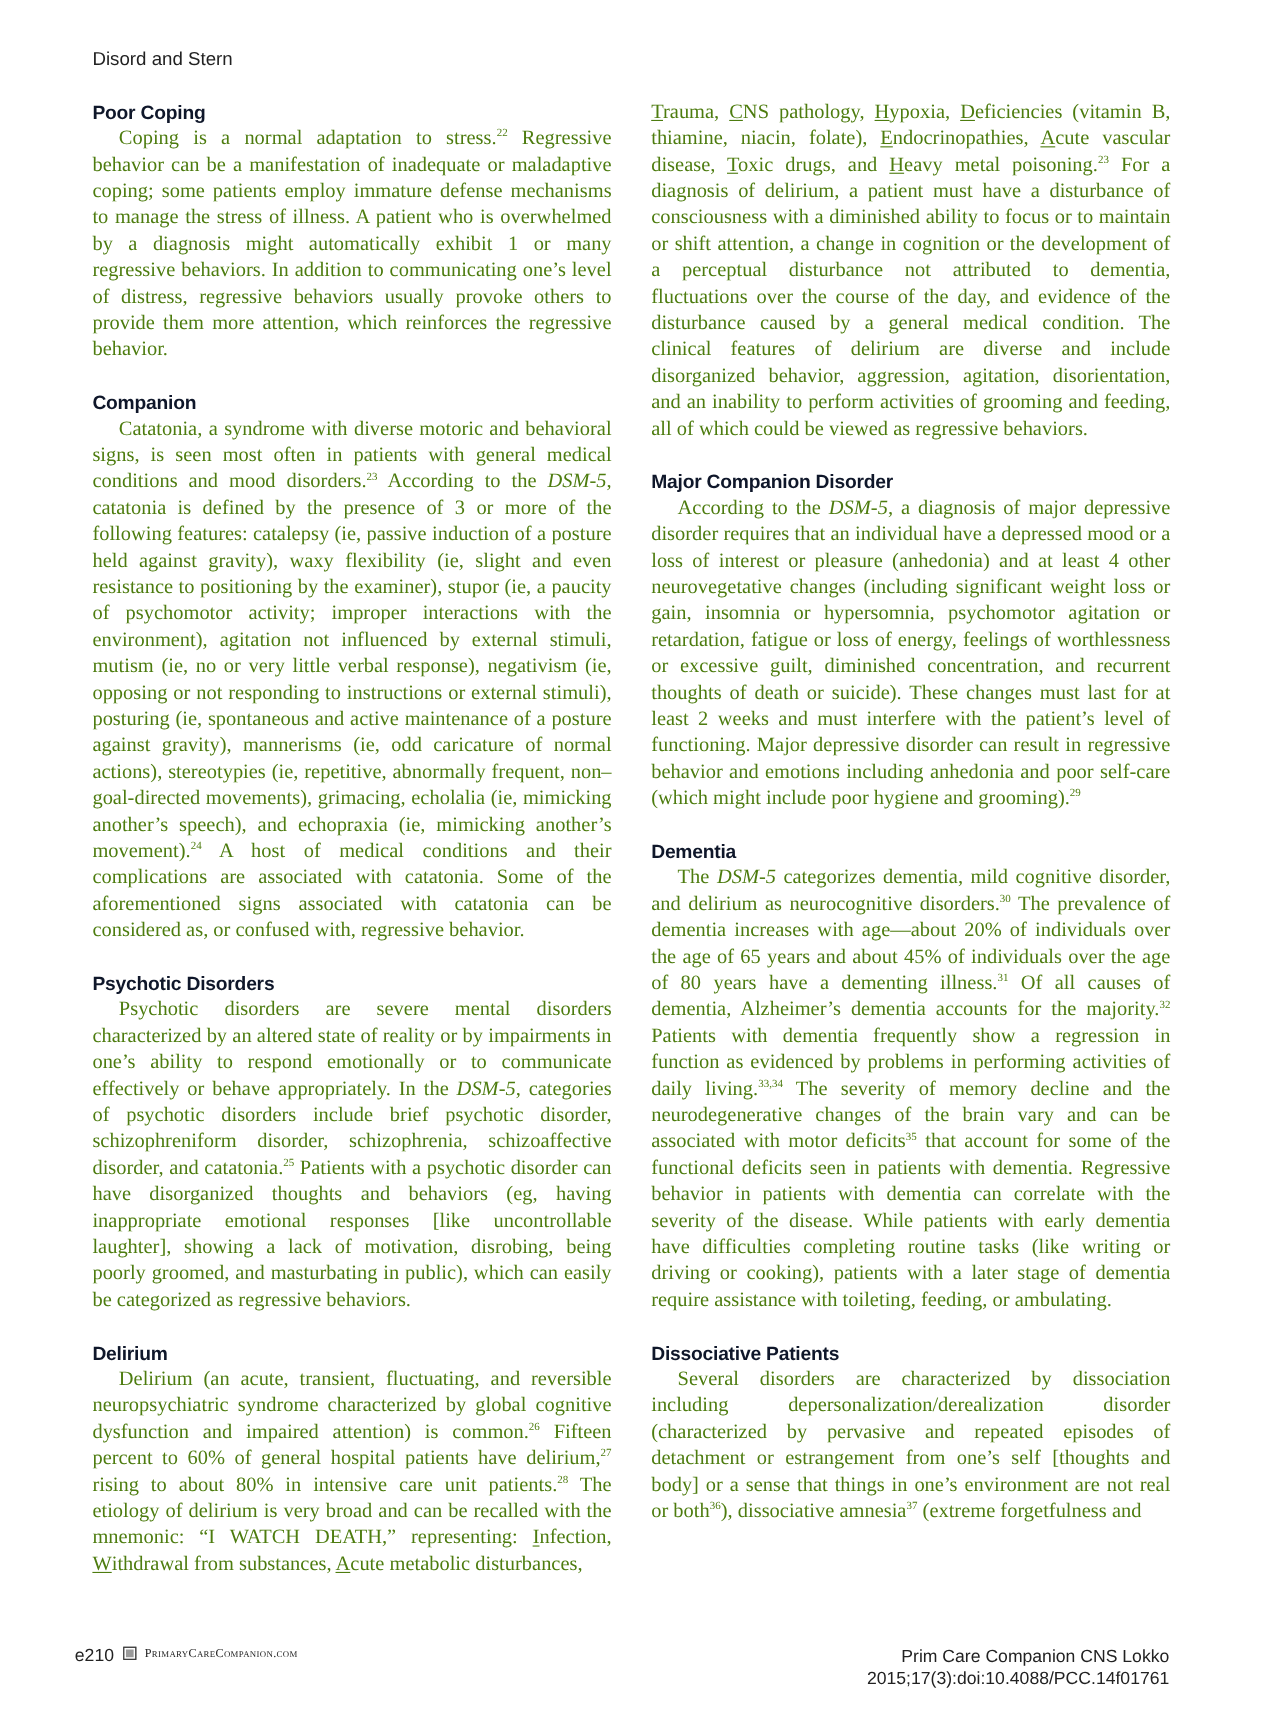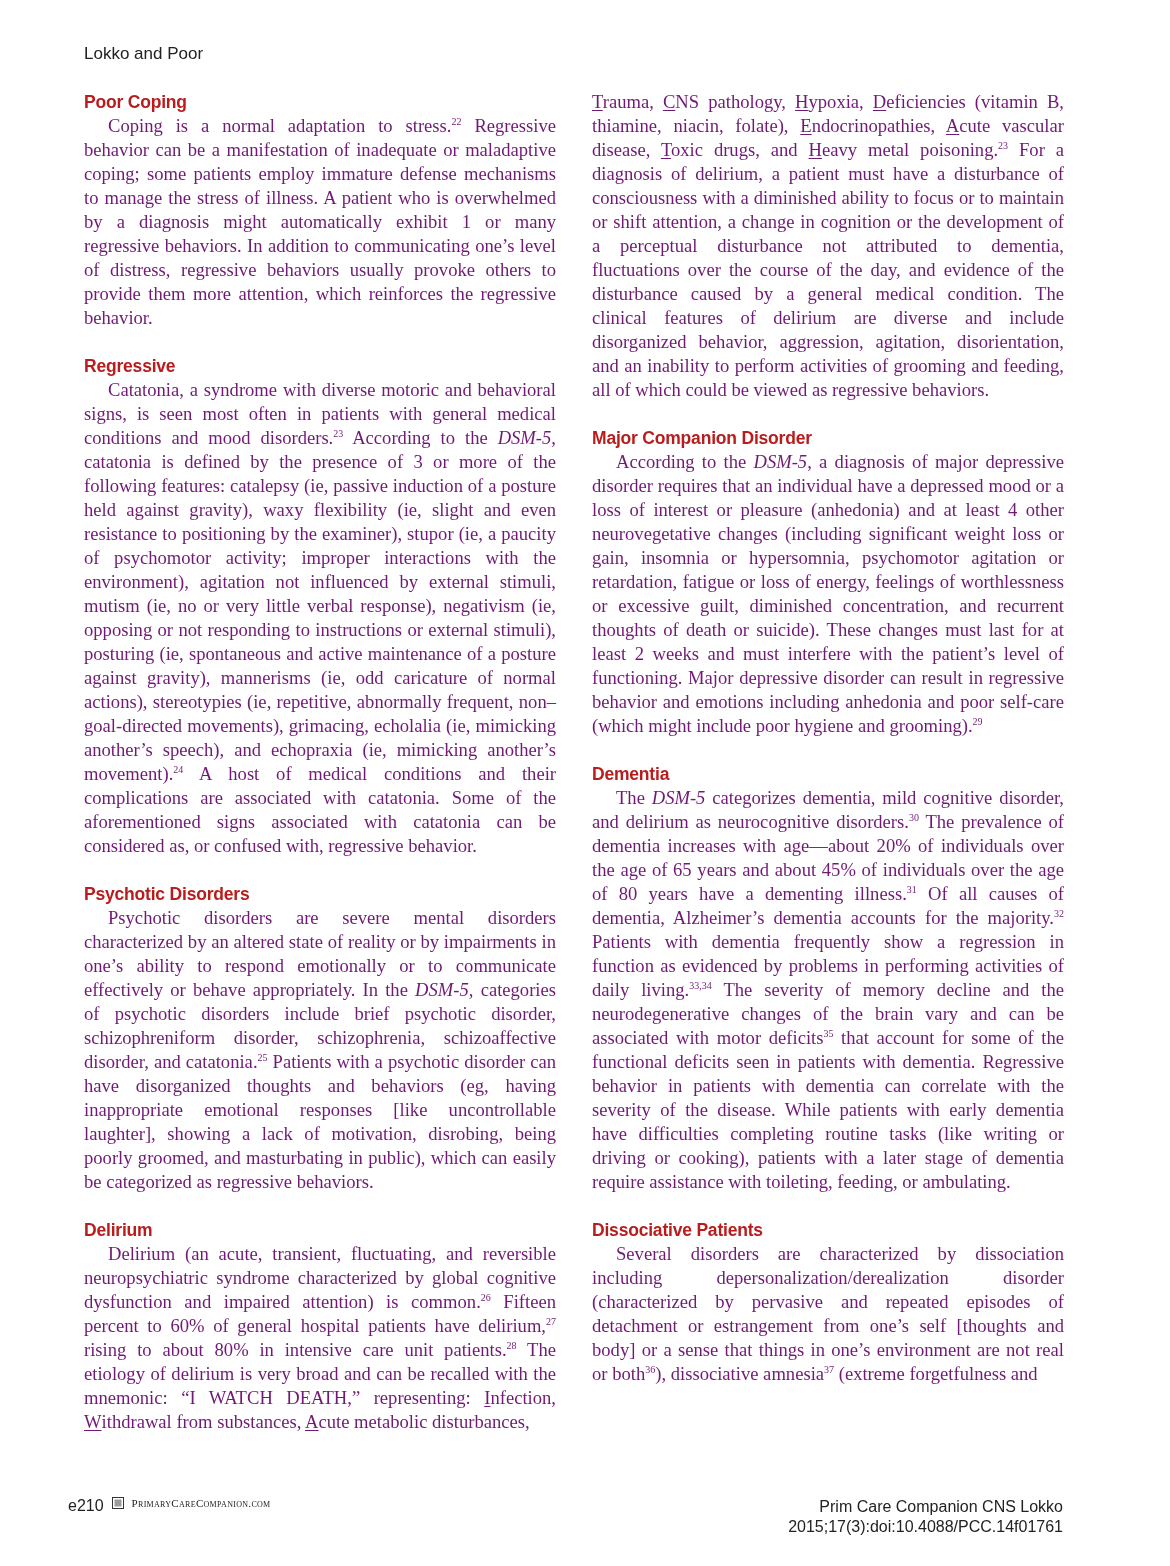--- a/index.html
+++ b/index.html
@@ -9,26 +9,26 @@
     font-family: "Liberation Sans", sans-serif; font-size: 17px; color: #222;
   }
   .column {
     position: absolute; top: 90px; width: 472px;
   }
   .col-left { left: 84px; }
   .col-right { left: 592px; }
   .section { margin-bottom: 24px; }
   .section h2 {
     font-family: "Liberation Sans", sans-serif; font-weight: bold;
-    font-size: 17.5px; color: #b91c1c; margin: 0 0 0 0; line-height: 24px;
+    font-size: 17.5px; color: #0f172a; margin: 0 0 0 0; line-height: 24px;
     letter-spacing: -0.2px;
   }
   .section p {
     font-family: "Liberation Serif", serif; font-size: 18.6px; line-height: 24px;
-    margin: 0; text-align: justify; text-indent: 24px; color: #701a75;
+    margin: 0; text-align: justify; text-indent: 24px; color: #4d7c0f;
   }
   .section p.cont { text-indent: 0; }
   sup { font-size: 10px; line-height: 0; vertical-align: 7px; }
   em { font-style: italic; }
   u { text-decoration: underline; text-underline-offset: 2px; }
   .footer-left {
     position: absolute; left: 68px; top: 1497px;
     font-size: 16px; color: #222; display: flex; align-items: flex-start; gap: 6px;
   }
   .footer-left .pg { font-family: "Liberation Sans", sans-serif; }
@@ -40,31 +40,31 @@
     font-family: "Liberation Serif", serif; font-variant: small-caps; font-size: 11px; letter-spacing: 0.3px;
   }
   .footer-right {
     position: absolute; right: 107px; top: 1497px; text-align: right;
     font-family: "Liberation Sans", sans-serif; font-size: 16px; line-height: 20px; color: #222;
   }
 </style>
 </head>
 <body>
 
-<div class="running-head">Lokko and Poor</div>
+<div class="running-head">Disord and Stern</div>
 
 <div class="column col-left">
 
   <div class="section">
     <h2>Poor Coping</h2>
     <p><span>Coping is a normal adaptation to stress.</span><sup>22</sup><span> Regressive behavior can be a manifestation of inadequate or maladaptive coping; some patients employ immature defense mechanisms to manage the stress of illness. A patient who is overwhelmed by a diagnosis might automatically exhibit 1 or many regressive behaviors. In addition to communicating one’s level of distress, regressive behaviors usually provoke others to provide them more attention, which reinforces the regressive behavior.</span></p>
   </div>
 
   <div class="section">
-    <h2>Regressive</h2>
+    <h2>Companion</h2>
     <p><span>Catatonia, a syndrome with diverse motoric and behavioral signs, is seen most often in patients with general medical conditions and mood disorders.</span><sup>23</sup><span> According to the </span><em>DSM-5</em><span>, catatonia is defined by the presence of 3 or more of the following features: catalepsy (ie, passive induction of a posture held against gravity), waxy flexibility (ie, slight and even resistance to positioning by the examiner), stupor (ie, a paucity of psychomotor activity; improper interactions with the environment), agitation not influenced by external stimuli, mutism (ie, no or very little verbal response), negativism (ie, opposing or not responding to instructions or external stimuli), posturing (ie, spontaneous and active maintenance of a posture against gravity), mannerisms (ie, odd caricature of normal actions), stereotypies (ie, repetitive, abnormally frequent, non–goal-directed movements), grimacing, echolalia (ie, mimicking another’s speech), and echopraxia (ie, mimicking another’s movement).</span><sup>24</sup><span> A host of medical conditions and their complications are associated with catatonia. Some of the aforementioned signs associated with catatonia can be considered as, or confused with, regressive behavior.</span></p>
   </div>
 
   <div class="section">
     <h2>Psychotic Disorders</h2>
     <p><span>Psychotic disorders are severe mental disorders characterized by an altered state of reality or by impairments in one’s ability to respond emotionally or to communicate effectively or behave appropriately. In the </span><em>DSM-5</em><span>, categories of psychotic disorders include brief psychotic disorder, schizophreniform disorder, schizophrenia, schizoaffective disorder, and catatonia.</span><sup>25</sup><span> Patients with a psychotic disorder can have disorganized thoughts and behaviors (eg, having inappropriate emotional responses [like uncontrollable laughter], showing a lack of motivation, disrobing, being poorly groomed, and masturbating in public), which can easily be categorized as regressive behaviors.</span></p>
   </div>
 
   <div class="section">
     <h2>Delirium</h2>

